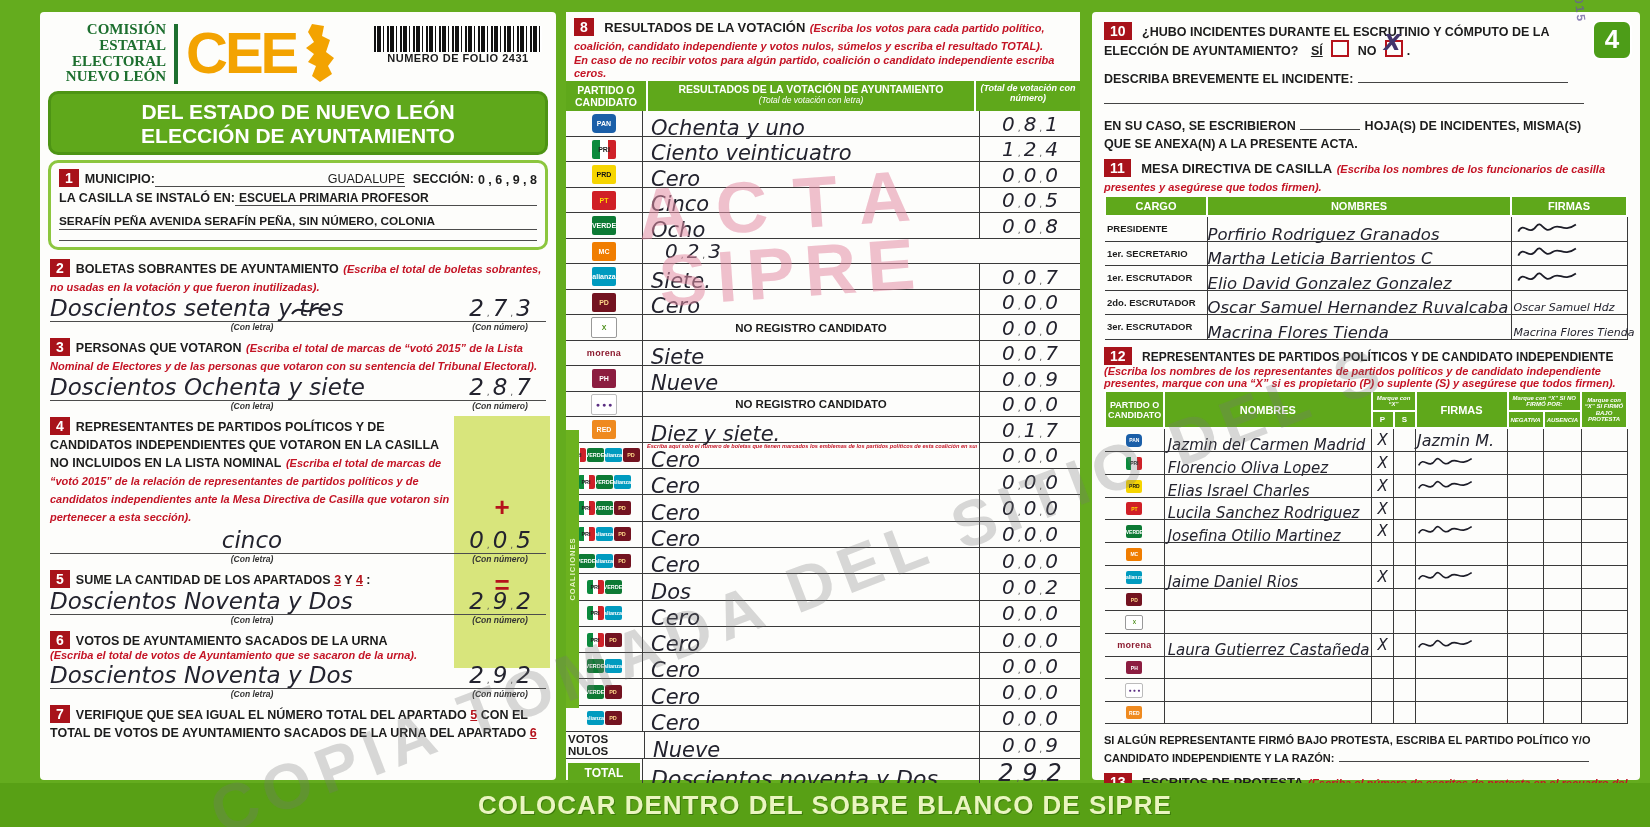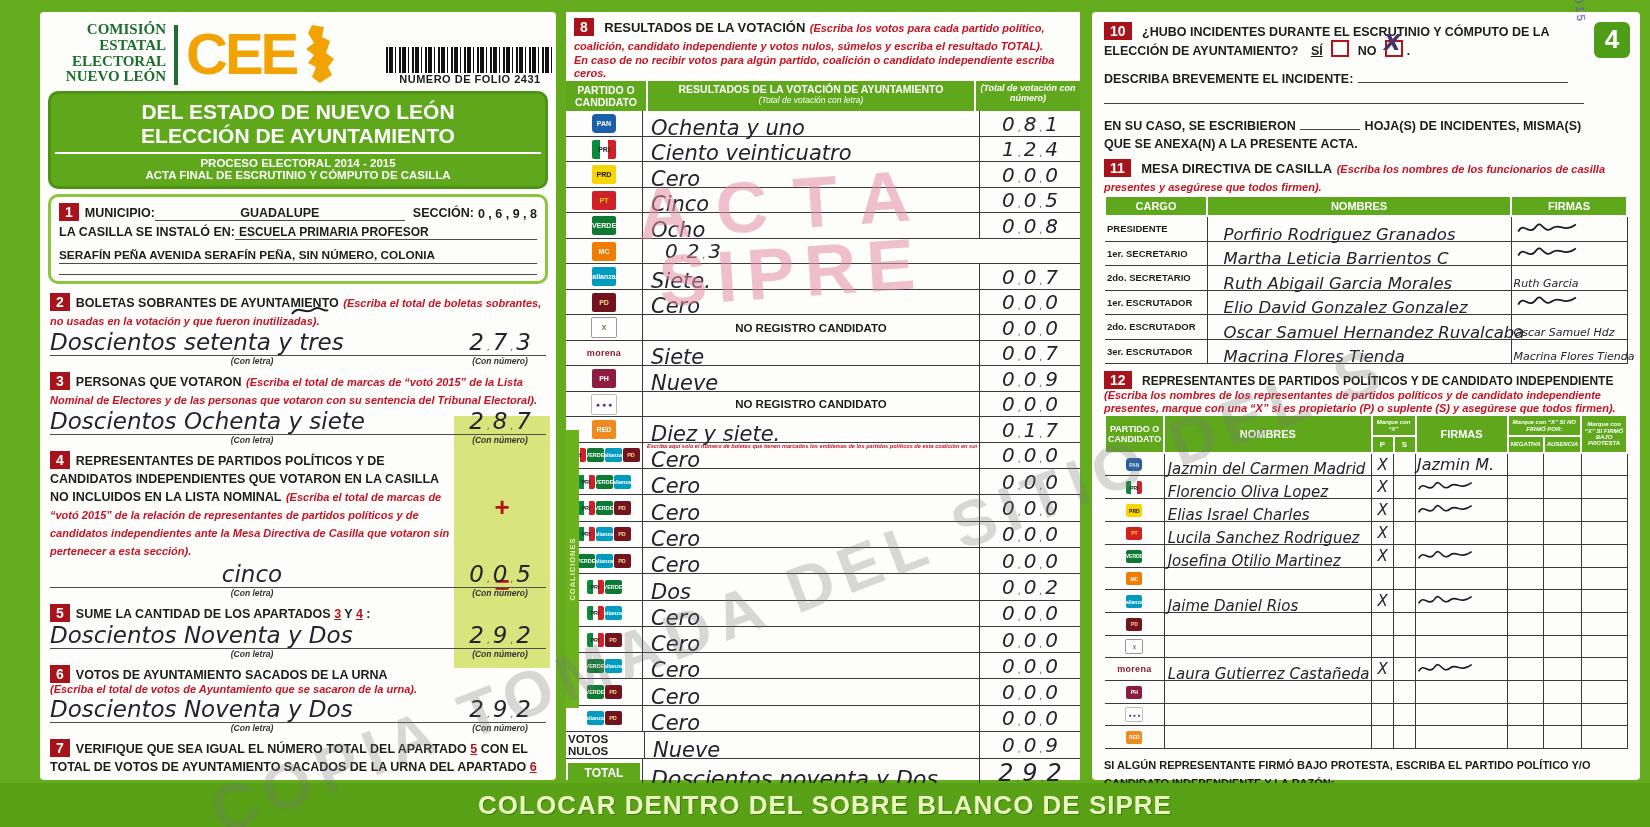--- a/index.html
+++ b/index.html
@@ -13,21 +13,21 @@
   .num-badge{display:inline-block;background:#a8121a;color:#fff;font-weight:bold;
              font-size:14px;padding:1px 6px;margin-right:6px;vertical-align:top;}
   .lbl{font-weight:bold;font-size:12.5px;color:#1c1c1c;line-height:1.2;}
   .instr{color:#c41425;font-style:italic;font-weight:bold;font-size:11px;line-height:1.15;}
   .hw{font-family:"DejaVu Sans",sans-serif;font-style:italic;color:#23232e;}
   .hw-lg{font-size:23px;transform:rotate(-1deg);}
   .wline{border-bottom:1.6px solid #4c4c4c;}
   .conlbl{font-size:8.5px;font-style:italic;font-weight:bold;color:#333;text-align:center;}
   .sig{stroke:#1d1d28;stroke-width:2;fill:none;}
   
-  .hdr{display:flex;align-items:flex-end;padding:10px 2px 2px 6px;}
+  .hdr{display:flex;align-items:flex-start;padding:10px 14px 2px 6px;}
   .org{font-family:"Liberation Serif",serif;font-weight:bold;color:#1d6f2f;
        font-size:15px;text-align:right;line-height:1.05;width:120px;}
   .divbar{width:4px;height:60px;background:#1d6f2f;margin:2px 8px 0 8px;}
   .cee{font-size:58px;font-weight:bold;color:#f3a301;letter-spacing:-3px;line-height:.85;}
   .state-svg{fill:#f3a301;margin-left:2px;}
   .folio-wrap{margin-left:auto;text-align:center;padding-top:4px;}
   .barcode{width:168px;height:26px;background:repeating-linear-gradient(90deg,#111 0 2px,#fff 2px 3px,#111 3px 7px,#fff 7px 9px,#111 9px 10px,#fff 10px 13px);}
   .folio{font-size:11px;font-weight:bold;letter-spacing:.5px;}
   .titlebox{margin:4px 8px;background:#5fa81b;border:3px solid #4d9414;border-radius:10px;
             color:#fff;text-align:center;padding:6px 4px 5px 4px;}
@@ -95,21 +95,21 @@
   .line{display:inline-block;border-bottom:1.5px solid #444;}
   .badge4{position:absolute;right:8px;top:8px;width:36px;height:36px;background:#4d9d18;border:2px solid #fff;
           border-radius:8px;color:#fff;font-size:26px;font-weight:bold;text-align:center;line-height:34px;}
   .stamp{position:absolute;right:52px;top:10px;color:#6a5b9e;opacity:.75;font-size:12px;font-weight:bold;
          transform:rotate(83deg);transform-origin:right top;letter-spacing:2px;white-space:nowrap;}
   table.grid{border-collapse:collapse;width:100%;}
   table.grid th{background:#5fa81b;color:#fff;font-size:11px;padding:3px 2px;border:2px solid #fff;}
   table.grid td{border:1.2px solid #3a3a3a;font-size:10px;position:relative;}
   .mesa td.cargo{width:92px;font-weight:bold;font-size:9.5px;padding-left:2px;border-left:none;}
   .mesa td{height:21.5px;}
-  .mesa .nm{position:absolute;left:16px;bottom:-3px;white-space:nowrap;font-size:16.5px;margin-top:34px;}
+  .mesa .nm{position:absolute;left:0;bottom:-3px;white-space:nowrap;font-size:16.5px;margin-top:34px;}
   .mesa .fr{position:absolute;left:2px;bottom:0px;white-space:nowrap;font-size:11px;}
   .reps td{height:19.5px;}
   .reps .nm{position:absolute;left:3px;bottom:-3px;white-space:nowrap;font-size:15px;}
   .reps th{padding:1px;font-size:9.5px;}
   .thx{font-size:6px !important;line-height:1.05;font-style:italic;}
   .bottombar{position:absolute;left:0;right:0;bottom:0;height:44px;background:#58a015;
              display:flex;align-items:center;justify-content:center;}
   .bottombar div{color:#eaf5c0;font-size:26px;font-weight:bold;letter-spacing:1px;
                  text-shadow:1px 1px 0 #3c7a0c;}
   
@@ -146,31 +146,27 @@
         <div class="barcode"></div>
         <div class="folio">NUMERO DE FOLIO 2431</div>
       </div>
     </div>
 
     <div class="titlebox">
       <div class="t1">
         <div>DEL ESTADO DE NUEVO LEÓN</div>
         <div>ELECCIÓN DE AYUNTAMIENTO</div>
       </div>
-      <div class="t2">
-        <div>PROCESO ELECTORAL  2014 - 2015</div>
-        <div>ACTA FINAL DE ESCRUTINIO Y CÓMPUTO DE CASILLA</div>
-      </div>
     </div>
 
     <div class="box1">
       <div class="row">
         <span class="num-badge">1</span>
         <span class="lbl">MUNICIPIO:</span>
-        <span class="wline" style="flex:1;text-align:center;font-weight:bold;">GUADALUPE</span>
+        <span class="wline" style="flex:1;text-align:right;font-weight:normal;">GUADALUPE</span>
         <span class="lbl" style="margin-left:8px;">SECCIÓN:</span>
         <span style="font-weight:bold;margin-left:4px;">0 , 6 , 9 , 8</span>
       </div>
       <div style="display:flex;gap:8px;">
         <div style="flex:1;">
           <div class="row">
               <span class="lbl">LA CASILLA SE INSTALÓ EN:</span>
             <span class="wline" style="flex:1;font-weight:bold;font-size:12px;padding-left:4px;">ESCUELA PRIMARIA PROFESOR</span>
             </div>
           <div class="wline" style="font-weight:bold;font-size:11.8px;padding:4px 0 1px 0;">SERAFÍN PEÑA AVENIDA SERAFÍN PEÑA, SIN NÚMERO, COLONIA</div>
@@ -621,29 +617,20 @@
                 </svg></td>
             </tr>
             <tr>
               <td class="cargo">1er. SECRETARIO</td>
               <td>
                 <span class="hw nm">Martha Leticia Barrientos C</span>
               </td>
               <td style="width: 110px;"><svg width="70" height="18" viewBox="0 0 70 20">
                   <path d="M2 14 C8 2 14 20 22 8 C28 0 30 18 40 10 C48 4 52 16 66 6" class="sig"></path>
                 </svg></td>
-            </tr>
-            <tr>
-              <td class="cargo">2do. SECRETARIO</td>
-              <td>
-                <span class="hw nm">Ruth Abigail Garcia Morales</span>
-              </td>
-              <td style="width: 110px;">
-                <span class="hw fr">Ruth Garcia</span>
-              </td>
             </tr>
             <tr>
               <td class="cargo">1er. ESCRUTADOR</td>
               <td>
                 <span class="hw nm">Elio David Gonzalez Gonzalez</span>
               </td>
               <td style="width: 110px;"><svg width="70" height="18" viewBox="0 0 70 20">
                   <path d="M2 14 C8 2 14 20 22 8 C28 0 30 18 40 10 C48 4 52 16 66 6" class="sig"></path>
                 </svg></td>
             </tr>

